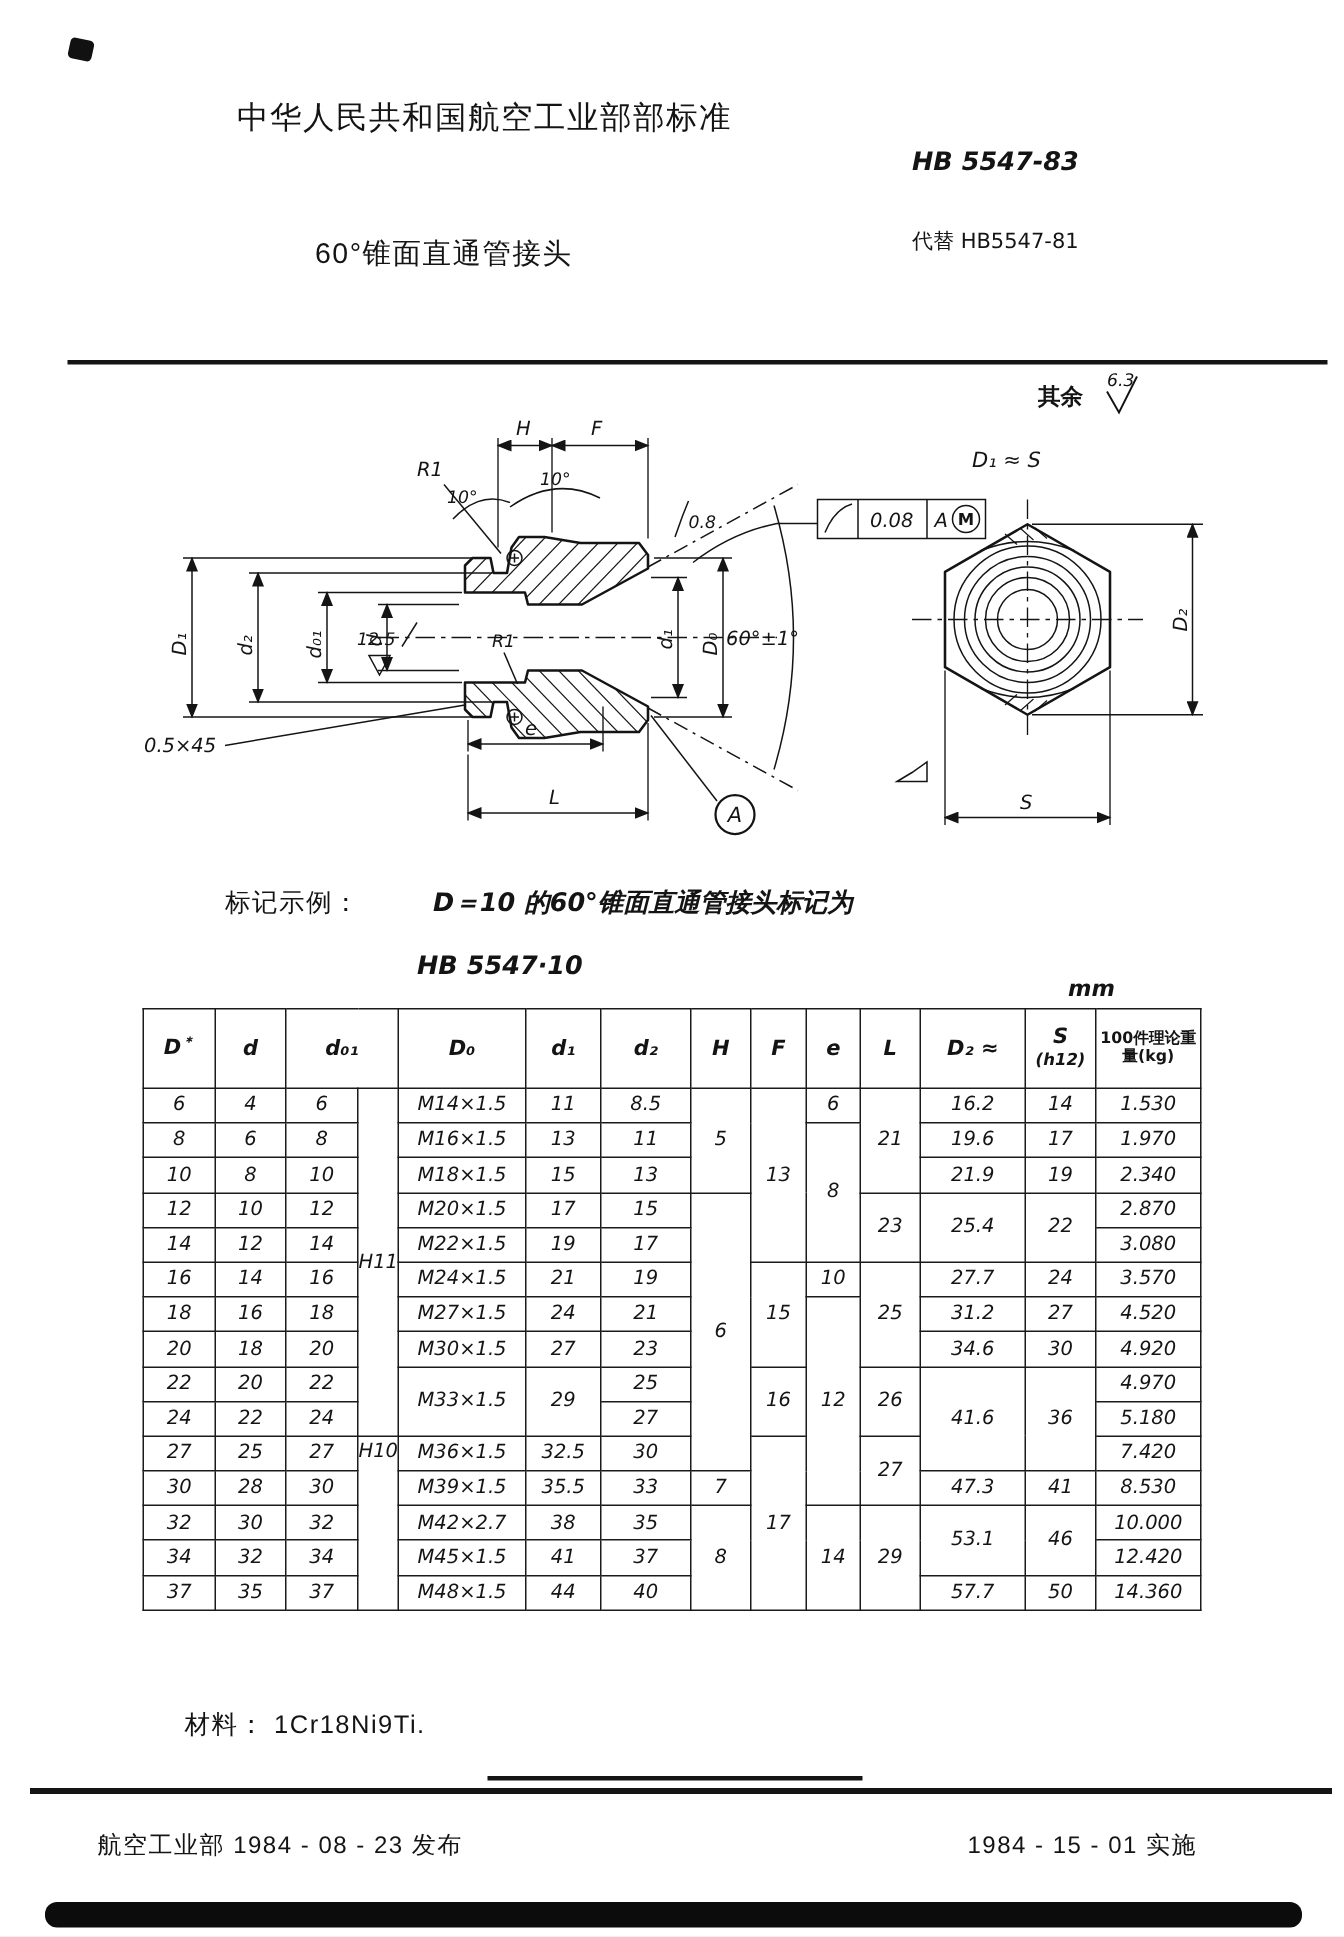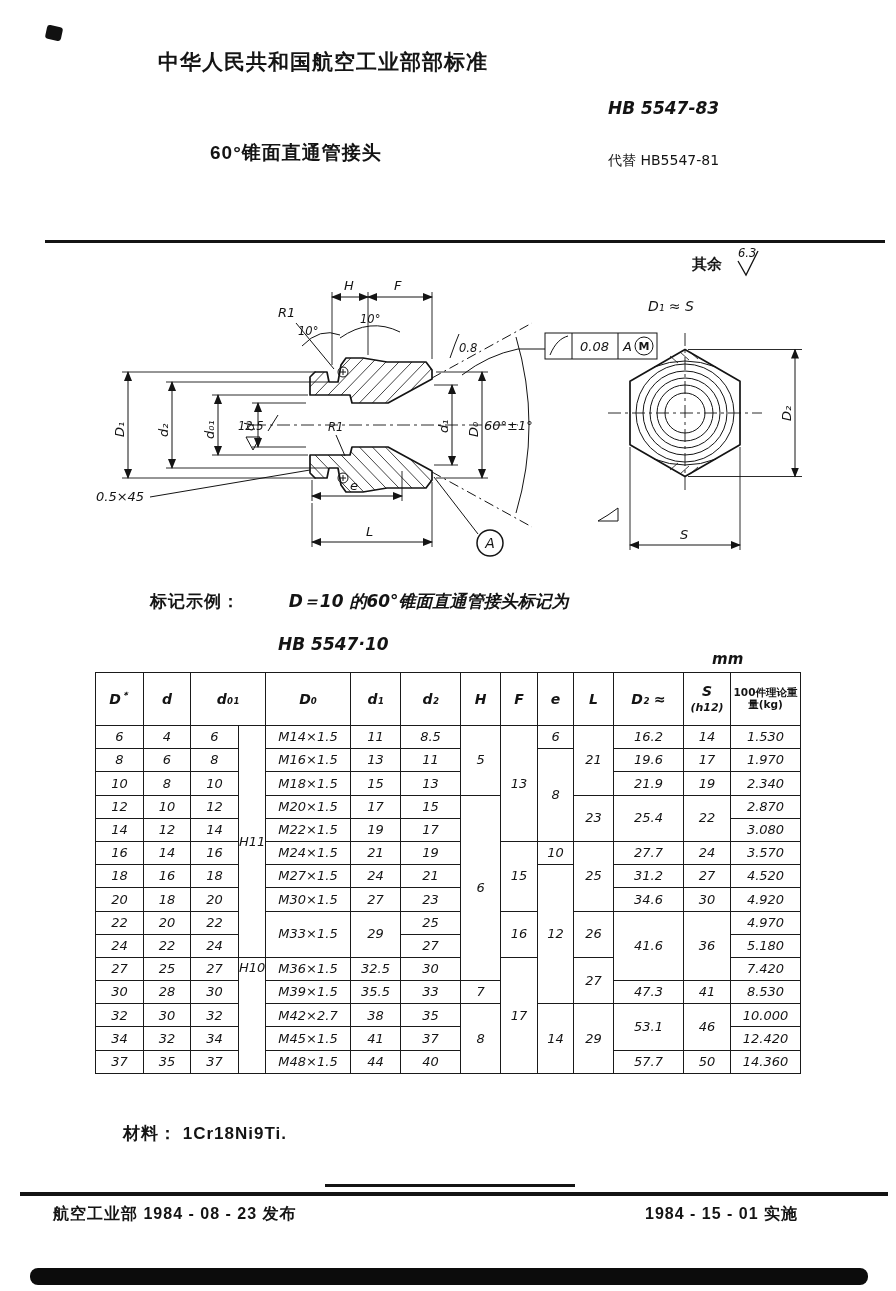--- a/index.html
+++ b/index.html
@@ -1,20 +1,20 @@
 <!DOCTYPE html>
 <html><head>
 <meta charset="utf-8">
 <style>
   html,body{margin:0;padding:0;background:#e8e8e8;}
   .page{position:relative;width:896px;height:1291px;background:#ffffff;
         font-family:"Liberation Sans",sans-serif;color:#141414;overflow:hidden;}
   .abs{position:absolute;}
   .hw{font-family:"DejaVu Sans",sans-serif;font-style:italic;}
-  .cjk{font-weight:bold;letter-spacing:1px;}
+  .cjk{font-weight:normal;letter-spacing:1px;margin-top:16px;}
   .rule{position:absolute;background:#141414;}
   
   table.spec{border-collapse:collapse;table-layout:fixed;width:705px;}
   table.spec th,table.spec td{border:1.4px solid #1a1a1a;text-align:center;vertical-align:middle;
       padding:0;font-family:"DejaVu Sans",sans-serif;font-style:italic;font-size:13px;line-height:1.05;
       overflow:hidden;white-space:nowrap;}
   table.spec th{height:52px;font-size:14px;font-weight:bold;}
   table.spec th.small{font-size:10.5px;font-style:normal;white-space:normal;line-height:1.1;}
   table.spec td{height:22.2px;}
   table.spec td.toptext{vertical-align:top;padding-top:3px;}
@@ -434,17 +434,17 @@
           <td>14.360</td>
         </tr>
       </tbody>
   </table>
 
   <div class="abs cjk" style="left:123px;top:1122px;font-size:17px;">材料：  1Cr18Ni9Ti.</div>
 
   <div class="rule" style="left:325px;top:1184px;width:250px;height:3px;"></div>
   <div class="rule" style="left:20px;top:1192px;width:868px;height:4px;"></div>
 
-  <div class="abs cjk" style="left:53px;top:1204px;font-size:16px;">航空工业部 1984 - 08 - 23 发布</div>
+  <div class="abs cjk" style="left:65px;top:1204px;font-size:16px;">航空工业部 1984 - 08 - 23 发布</div>
   <div class="abs cjk" style="left:645px;top:1204px;font-size:16px;">1984 - 15 - 01  实施</div>
 
   <div class="abs" style="left:30px;top:1268px;width:838px;height:17px;background:#0c0c0c;border-radius:8px;"></div>
 </div>
 
 </body></html>

